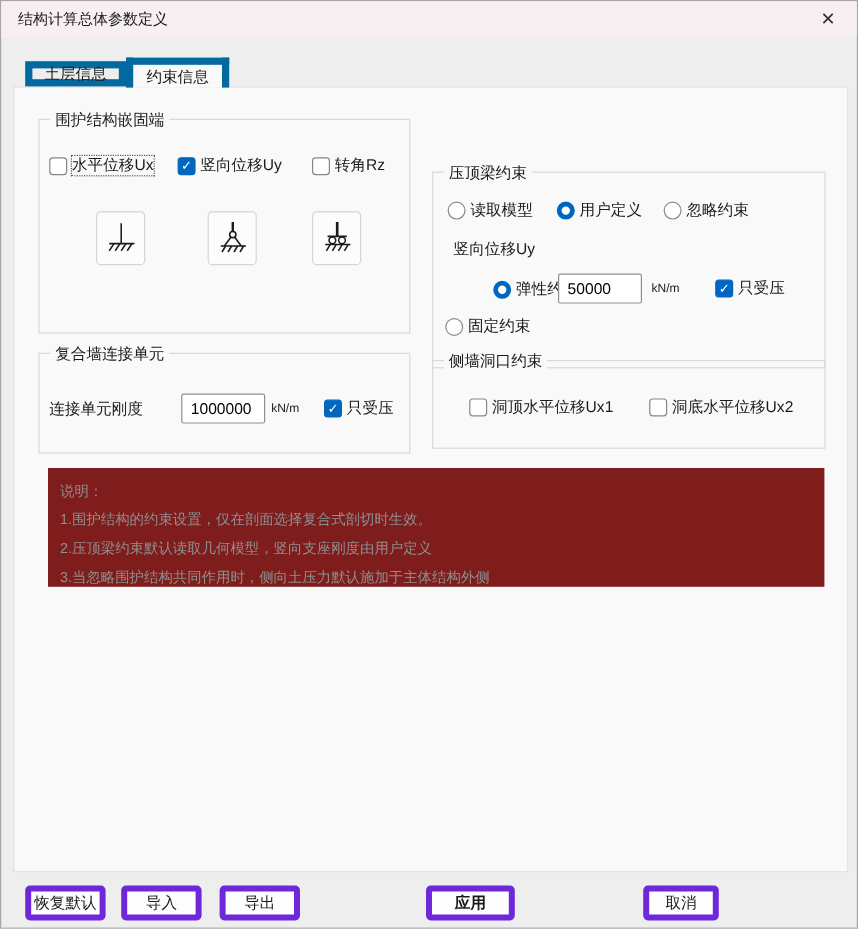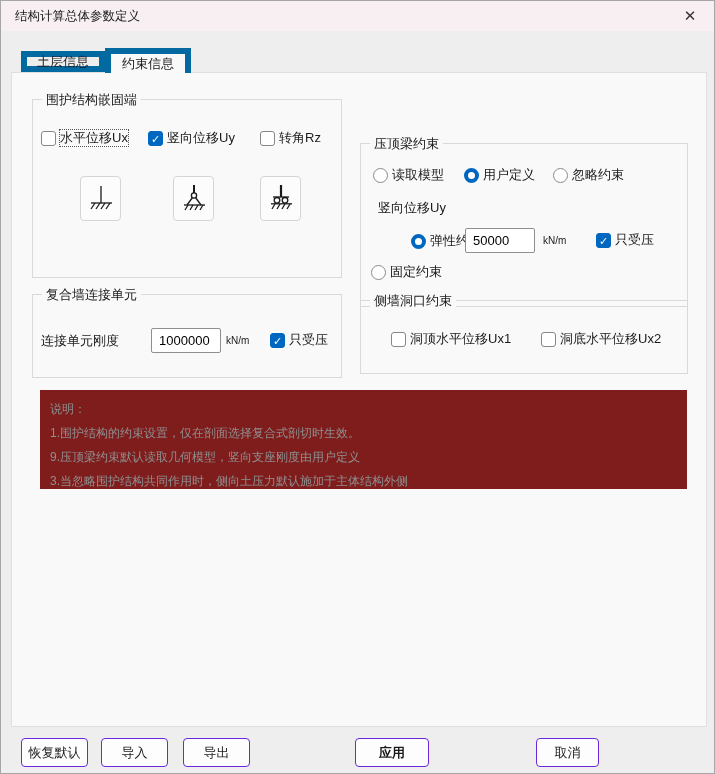--- a/index.html
+++ b/index.html
@@ -74,21 +74,21 @@
   .icon-btn svg{ stroke:#1a1a1a; stroke-width:1.3; fill:none; }
   
   .notes{
     position:absolute; left:28px; top:317px; width:647px; height:99px;
     background:#7f1d1d; color:#8f8f8f; font-size:12px; padding:7px 10px;
   }
   .notes div{ line-height:24px; white-space:nowrap; }
   
   .btn{
     position:absolute; top:737px; height:29px; background:#fdfdfd;
-    border:1px solid #6d28d9; border-radius:4px; font-family:inherit;
+    border:5px solid #6d28d9; border-radius:4px; font-family:inherit;
     font-size:13px; color:#1a1a1a; display:flex; align-items:center; justify-content:center;
   }
   .btn.default{ border:1.6px solid #0067c0; }
 </style>
 </head>
 <body>
 
 <div class="window">
 
   <div class="titlebar">
@@ -213,21 +213,21 @@
       </div>
       <div class="ctl" style="left:180px; top:30px;">
         <span class="cb"></span>
         <span class="lbl">洞底水平位移Ux2</span>
       </div>
     </div>
 
     <div class="notes">
       <div>说明：</div>
       <div>1.围护结构的约束设置，仅在剖面选择复合式剖切时生效。</div>
-      <div>9.压顶梁约束默认读取几何模型，竖向支座刚度由用户定义</div>
+      <div>2.压顶梁约束默认读取几何模型，竖向支座刚度由用户定义</div>
       <div>3.当忽略围护结构共同作用时，侧向土压力默认施加于主体结构外侧</div>
     </div>
   </div>
 
   <button class="btn" style="left:20px; width:67px;">恢复默认</button>
   <button class="btn" style="left:100px; width:67px;">导入</button>
   <button class="btn" style="left:182px; width:67px;">导出</button>
   <button class="btn" style="left:354px; width:74px;font-weight:bold;">应用</button>
   <button class="btn default" style="left:450px; width:63px;margin-top:40px;">确定</button>
   <button class="btn" style="left:535px; width:63px;">取消</button>

